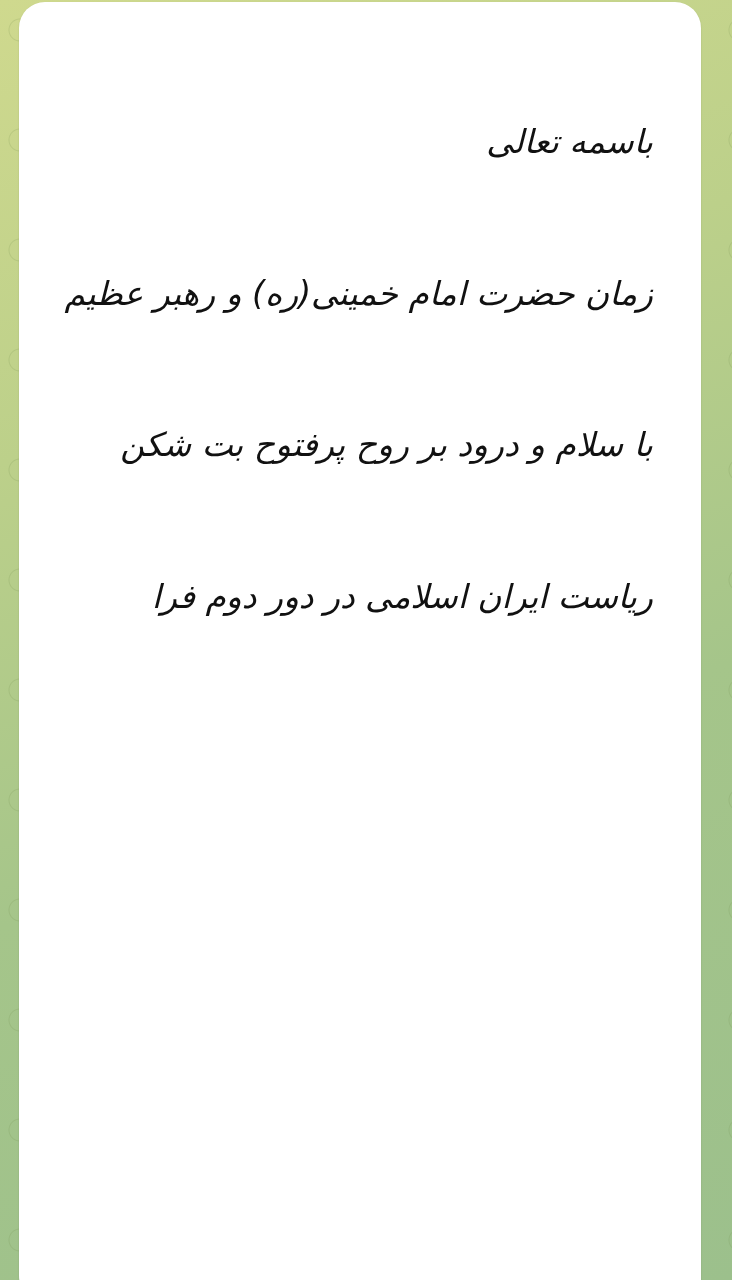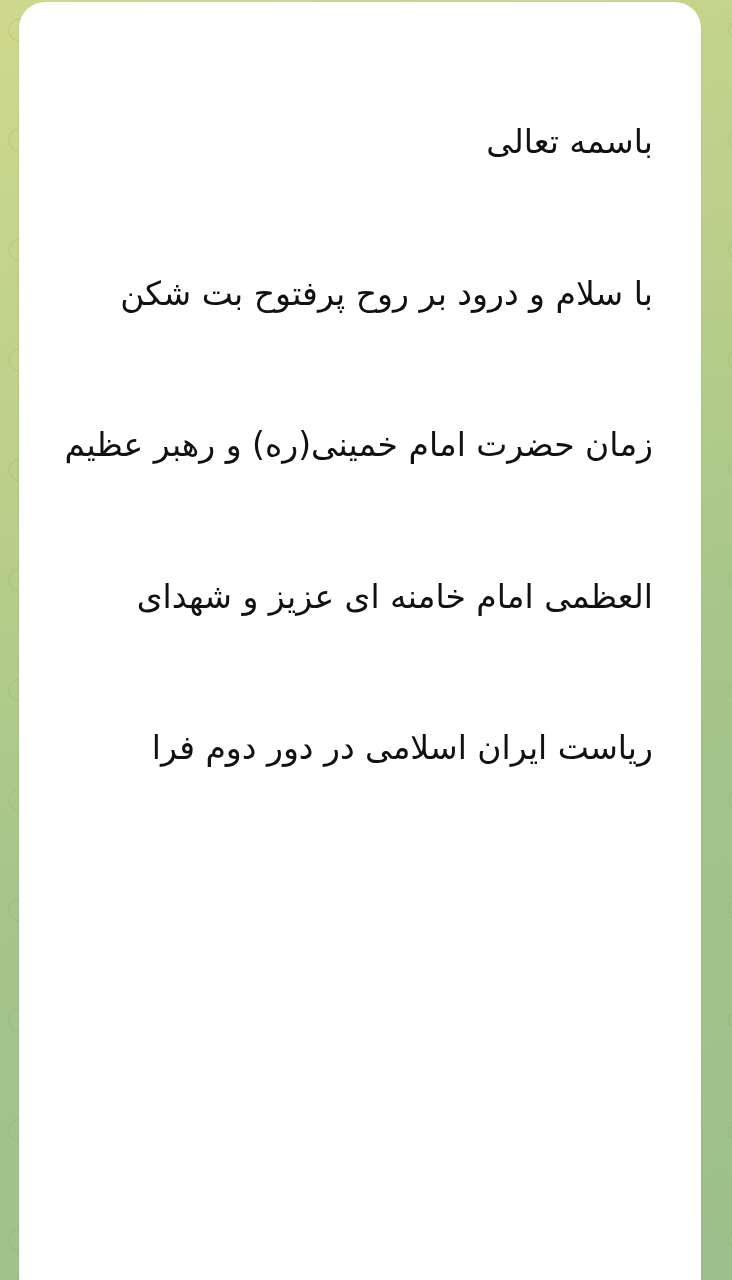--- a/index.html
+++ b/index.html
@@ -19,20 +19,21 @@
       inset: 0;
       opacity: 0.18;
       background-image:
         radial-gradient(circle at 20px 30px, transparent 10px, #6f8a4a 11px, transparent 12px),
         radial-gradient(circle at 60px 80px, transparent 6px, #6f8a4a 7px, transparent 8px);
       background-size: 90px 110px;
     }
     .chat-area {
       position: absolute;
       inset: 0;
+      font-style: italic;
     }
     .bubble {
       position: absolute;
       left: 19px;
       top: 2px;
       width: 682px;
       height: 1300px;
       background: #ffffff;
       border-radius: 26px 26px 0 26px;
       box-shadow: 0 1px 2px rgba(0,0,0,0.12);
@@ -57,23 +58,22 @@
   </style>
 </head>
 <body>
 
 <div class="bg-pattern"></div>
 
 <div class="chat-area">
   <div class="bubble">
     <div class="message-text">
       <span class="line">باسمه تعالی</span>
+      <span class="line">زمان حضرت امام خمینی(ره) و رهبر عظیم</span>
       <span class="line">با سلام و درود بر روح پرفتوح بت شکن</span>
-      <span class="line">زمان حضرت امام خمینی(ره) و رهبر عظیم</span>
-      <span class="line">العظمی  امام خامنه ای عزیز و شهدای</span>
       <span class="line">ریاست ایران اسلامی در دور دوم فرا</span>
       
       
       
       
       
       
       
       
       

